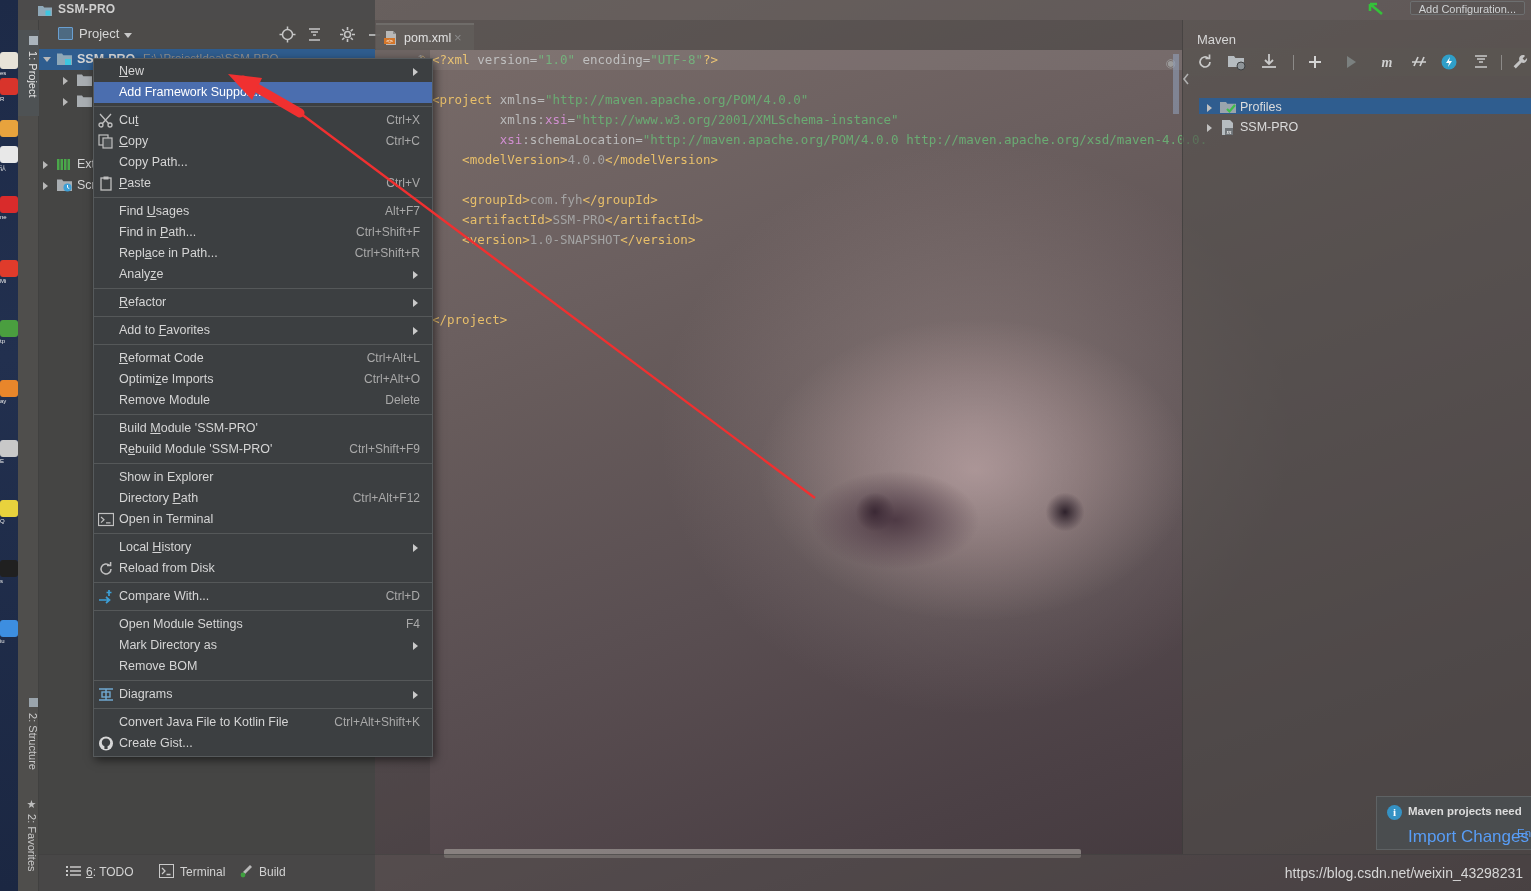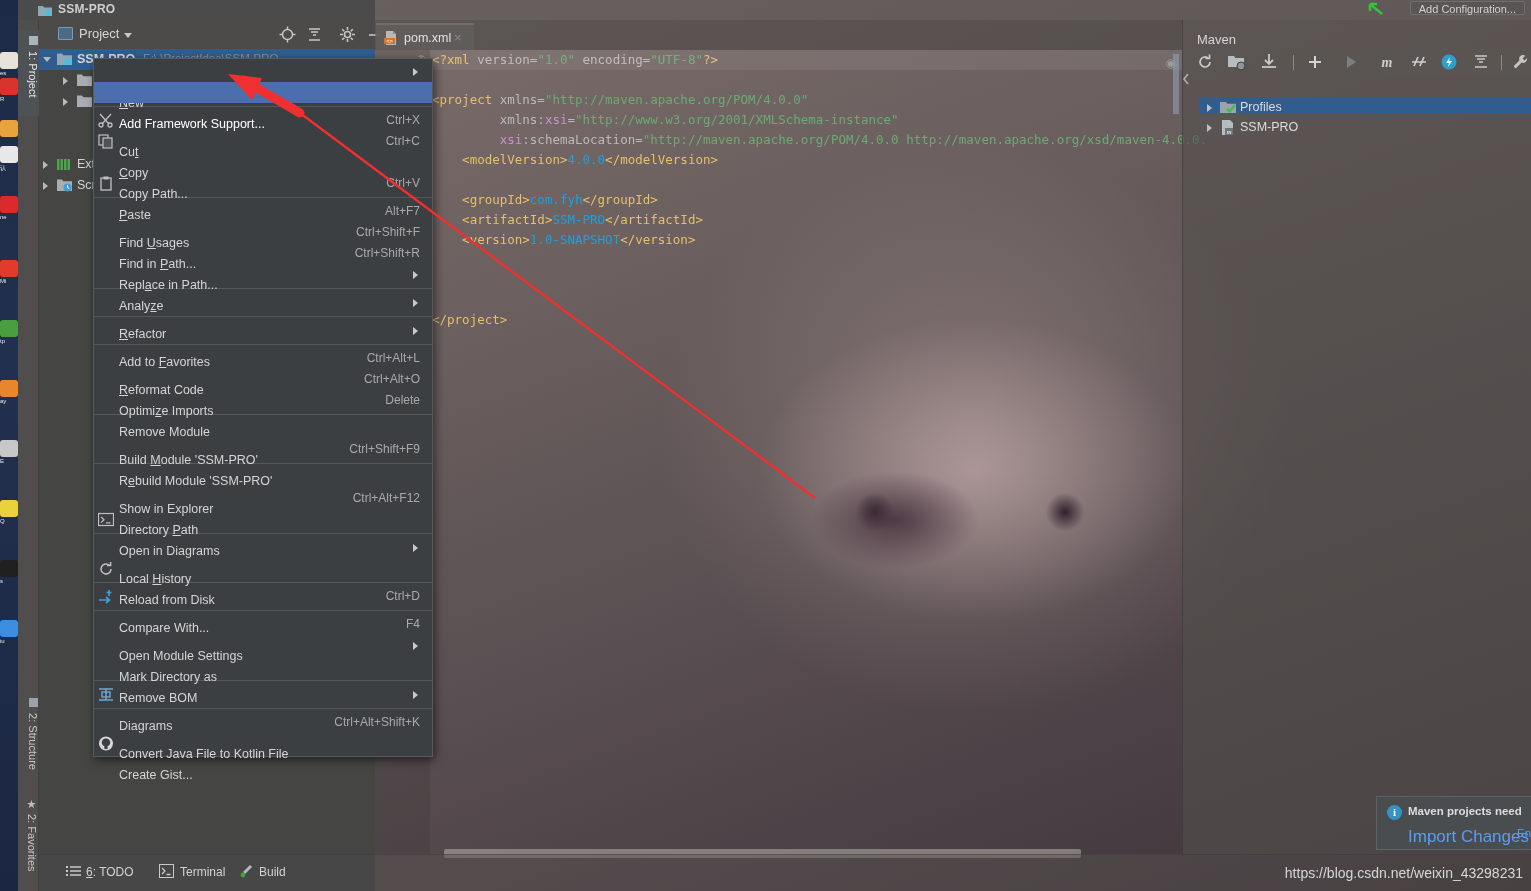--- a/index.html
+++ b/index.html
@@ -101,21 +101,21 @@
   .code{ position:absolute; left:57px; top:30px; width:735px; height:790px;
          font-family:"DejaVu Sans Mono", monospace; font-size:12.5px;
          line-height:20px; white-space:pre; }
   .codeline{ position:absolute; left:0; white-space:pre; }
   .cl-hl{ position:absolute; left:-57px; width:807px; height:20px;
           background:rgba(255,255,255,.07); }
   .tag{ color:#e8bf6a; }
   .attr{ color:#bababa; }
   .attrns{ color:#d08ed0; }
   .str{ color:#6aab73; }
-  .txt{ color:#0ea5e9; }
+  .txt{ color:#a3a3a3; }
   .eye{ position:absolute; right:6px; top:36px; font-size:12px; color:#9b9b9b; }
 
   .hscroll-track{ position:absolute; left:57px; top:828px; width:735px; height:10px; }
   .hscroll-thumb{ position:absolute; left:69px; top:829px; width:637px; height:9px;
                   background:rgba(180,176,172,.55); border-radius:2px; }
   .vscroll-thumb{ position:absolute; left:798px; top:34px; width:6px; height:60px;
                   background:rgba(150,170,200,.5); }
 
   
   .maven{ position:absolute; left:1164px; top:20px; width:349px; height:834px;
@@ -133,21 +133,21 @@
   .mv-rico{ position:absolute; left:21px; top:2px; width:16px; height:15px; }
   .mv-lab{ position:absolute; left:41px; top:2px; }
   .mv-collapse{ position:absolute; left:1164px; top:72px; width:8px; height:14px; }
 
   
   .ctxmenu{ position:absolute; left:93px; top:58px; width:340px;
             background:#3c3f41; border:1px solid #565a5c;
             box-shadow:2px 3px 9px rgba(0,0,0,.55); padding:2px 0; }
   .mi{ position:relative; height:21px; font-size:12.5px; color:#d5d5d5; }
   .mi.hl{ background:#4b6eaf; color:#ffffff; }
-  .mi-lab{ position:absolute; left:25px; top:3px; white-space:nowrap;margin-top:32px; }
+  .mi-lab{ position:absolute; left:25px; top:3px; white-space:nowrap; }
   .mi-key{ position:absolute; right:12px; top:3px; color:#a9a9a9; font-size:12px; }
   .mi-arr{ position:absolute; right:14px; top:7px; width:0;height:0;
            border-top:4px solid transparent;border-bottom:4px solid transparent;
            border-left:5px solid #cacaca; }
   .mi-ico{ position:absolute; left:4px; top:3px; width:16px; height:15px; }
   .msep{ height:1px; background:#555859; margin:3px 0; }
   .u{ text-decoration:underline; }
 
   
   .redline{ position:absolute; left:0; top:0; width:1531px; height:891px;
@@ -588,21 +588,21 @@
       </div>
       <div class="mi">
         <span class="mi-lab">Directory <span class="u">P</span>ath</span>
         <span class="mi-key">Ctrl+Alt+F12</span>
       </div>
       <div class="mi">
         <span class="mi-ico"><svg width="16" height="15" viewBox="0 0 16 15">
             <rect x="0.5" y="1.5" width="15" height="12" fill="none" stroke="#c0c0c0" stroke-width="1.2"></rect>
             <path d="M3 5l3 2.8-3 2.8M8 10.8h4.5" stroke="#c0c0c0" stroke-width="1.2" fill="none"></path>
           </svg></span>
-        <span class="mi-lab">Open in Diagrams</span>
+        <span class="mi-lab">Open in Terminal</span>
       </div>
       <div class="msep"></div>
       <div class="mi">
         <span class="mi-lab">Local <span class="u">H</span>istory</span>
         <span class="mi-arr"></span>
       </div>
       <div class="mi">
         <span class="mi-ico"><svg width="16" height="15" viewBox="0 0 16 15">
             <path d="M13 8a5 5 0 1 1-1.6-3.7" stroke="#c0c0c0" stroke-width="1.5" fill="none"></path>
             <path d="M12.6 1v3.6H9" stroke="#c0c0c0" stroke-width="1.5" fill="none"></path>

